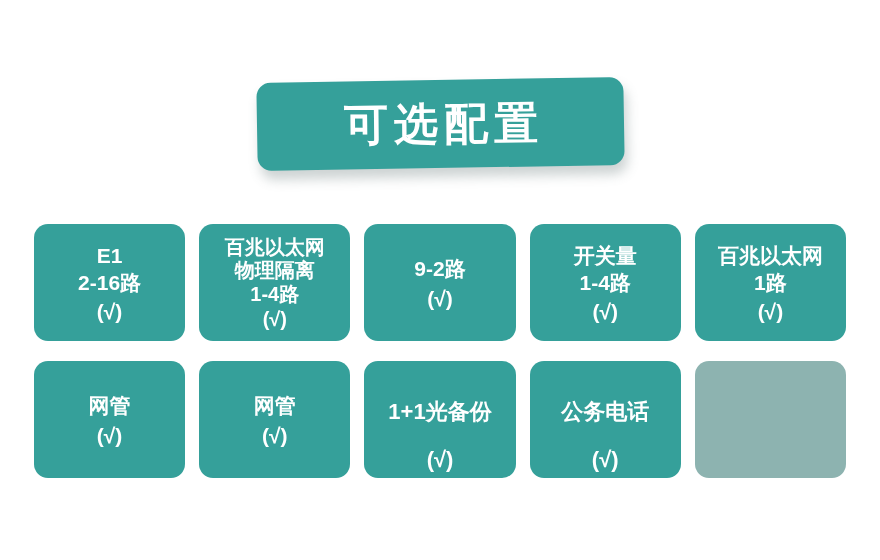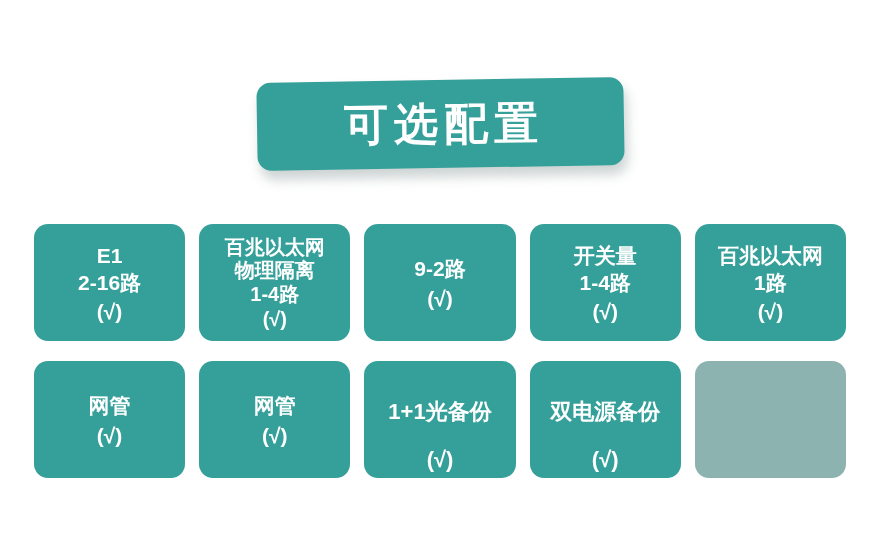--- a/index.html
+++ b/index.html
@@ -182,20 +182,20 @@
         </div>
       </div>
       <div class="card lines-2">
         <div class="card-lines">
           <div class="card-line">1+1光备份</div>
           <div class="card-check">(√)</div>
         </div>
       </div>
       <div class="card lines-2">
         <div class="card-lines">
-          <div class="card-line">双电源备份</div>
+          <div class="card-line">公务电话</div>
           <div class="card-check">(√)</div>
         </div>
       </div>
       <div class="card empty lines-2"></div>
     </div>
 
 </div>
 
 </body></html>

